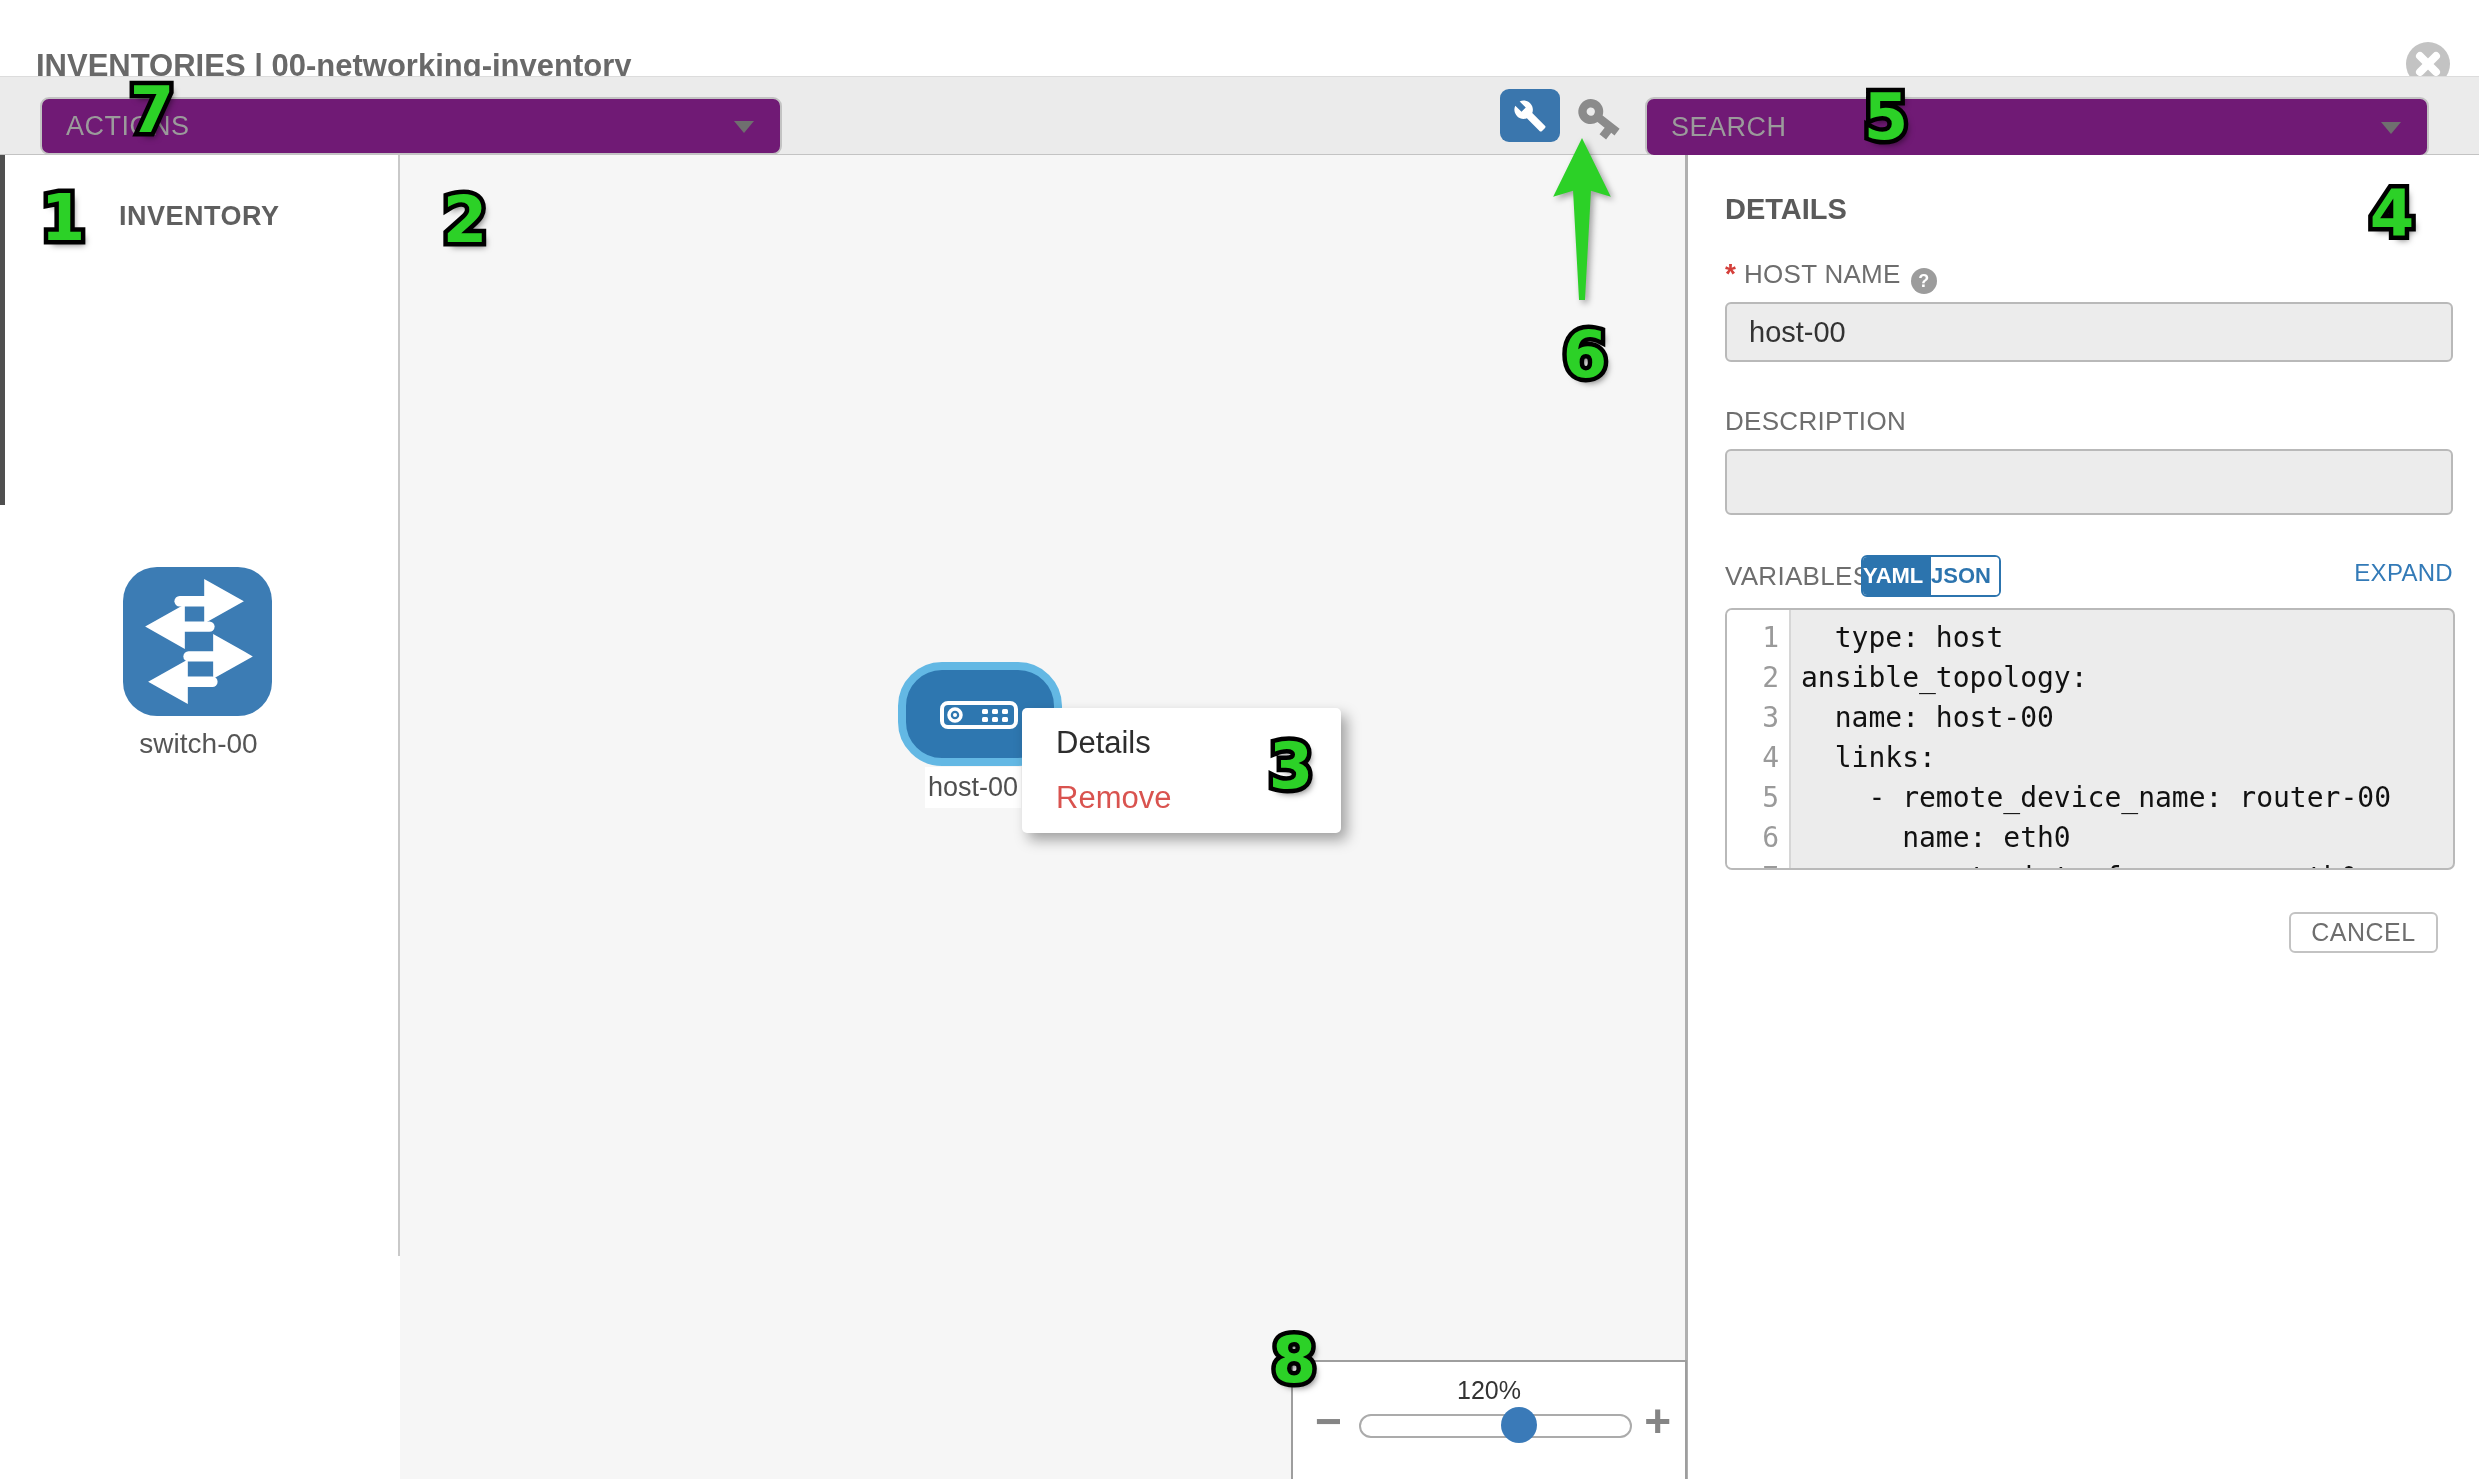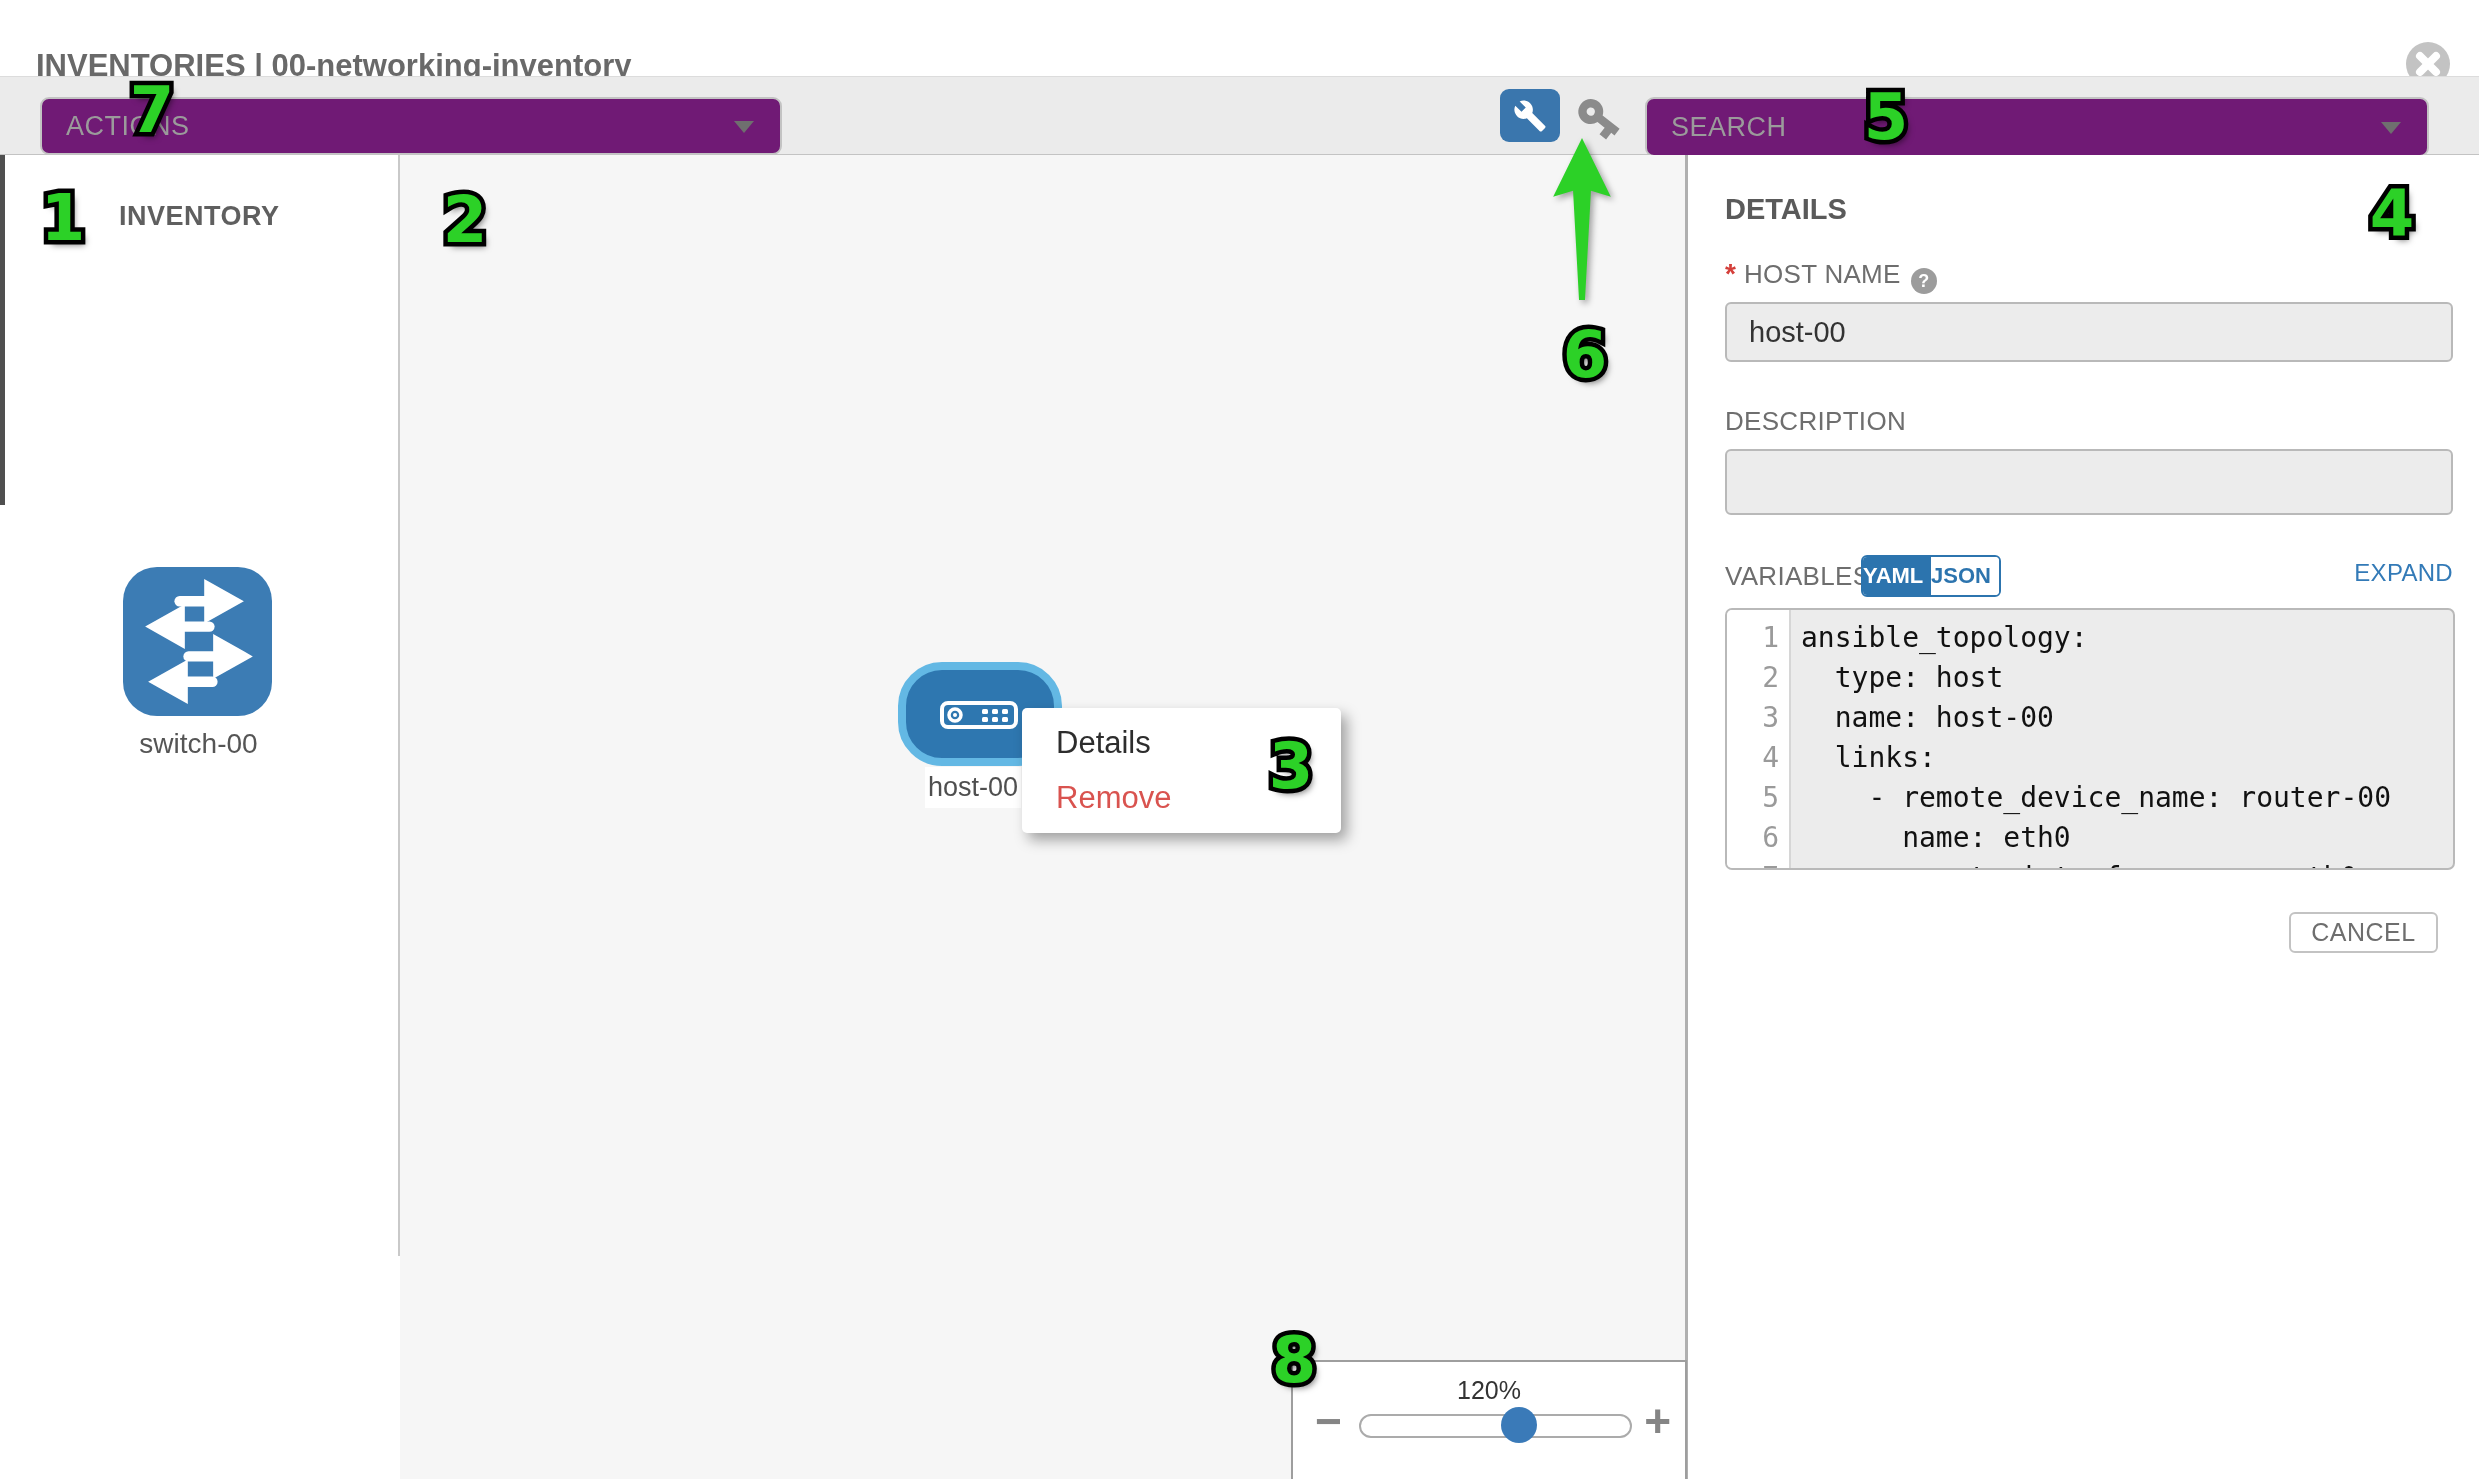--- a/index.html
+++ b/index.html
@@ -216,22 +216,22 @@
       <div class="gutter">
         <div class="ln">1</div>
         <div class="ln">2</div>
         <div class="ln">3</div>
         <div class="ln">4</div>
         <div class="ln">5</div>
         <div class="ln">6</div>
         <div class="ln">7</div>
       </div>
       <div class="code-col">
+        <div class="cl">  type: host</div>
         <div class="cl">ansible_topology:</div>
-        <div class="cl">  type: host</div>
         <div class="cl">  name: host-00</div>
         <div class="cl">  links:</div>
         <div class="cl">    - remote_device_name: router-00</div>
         <div class="cl">      name: eth0</div>
         <div class="cl">      remote_interface_name: eth0</div>
       </div>
     </div>
 
     <button class="cancel-btn">CANCEL</button>
   </div>

